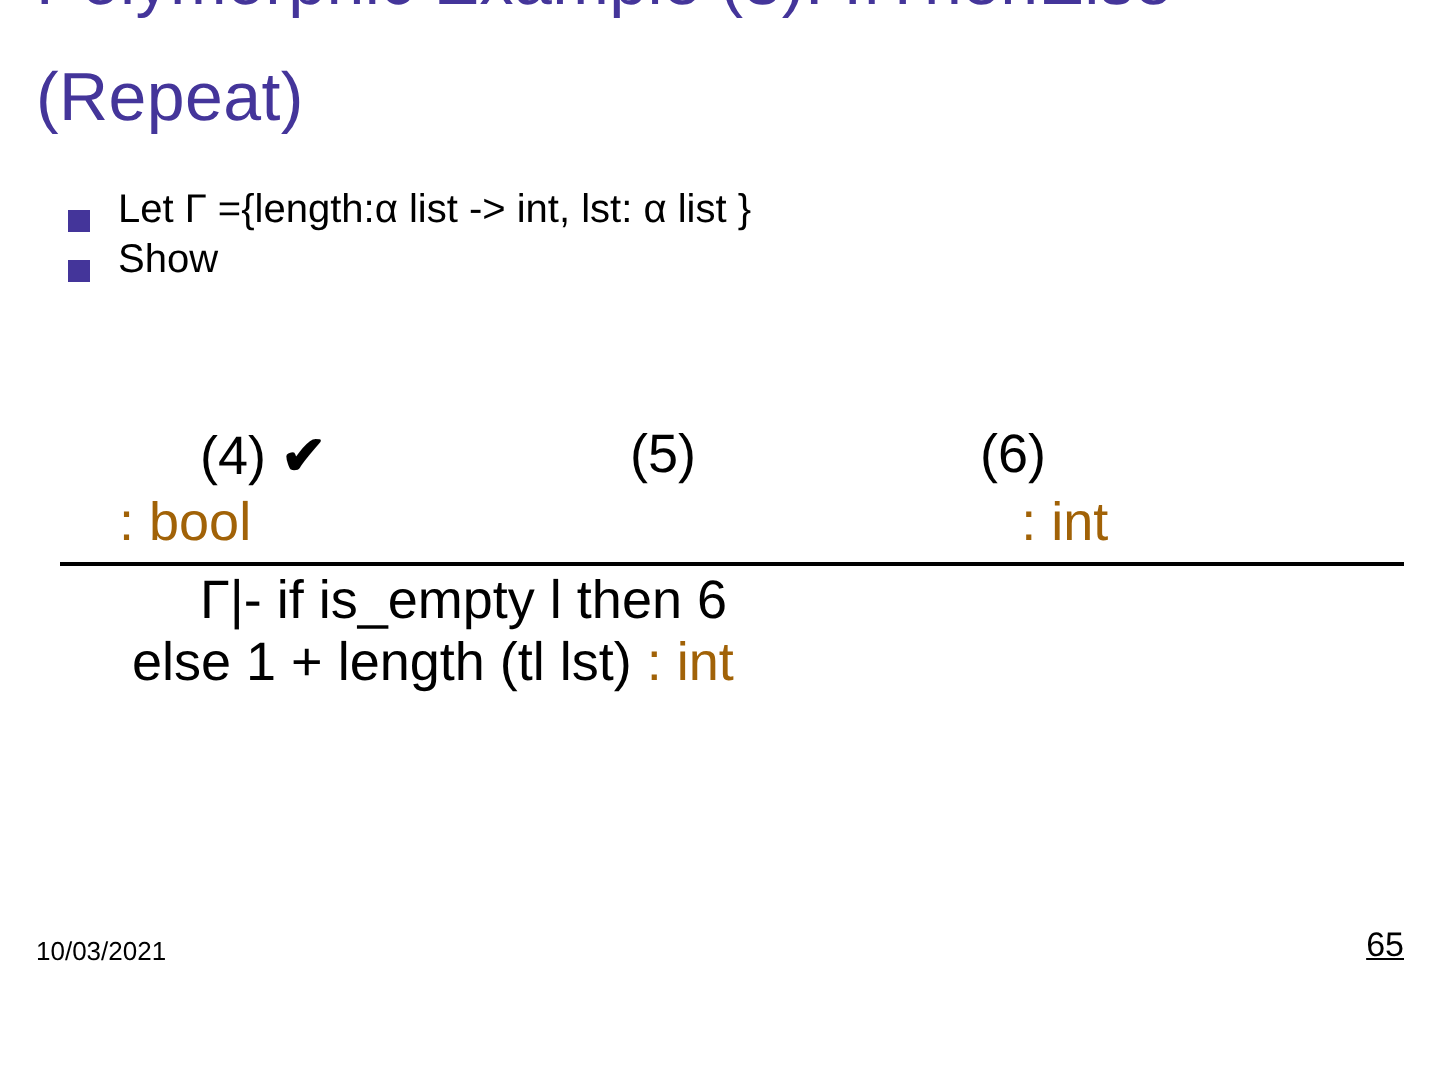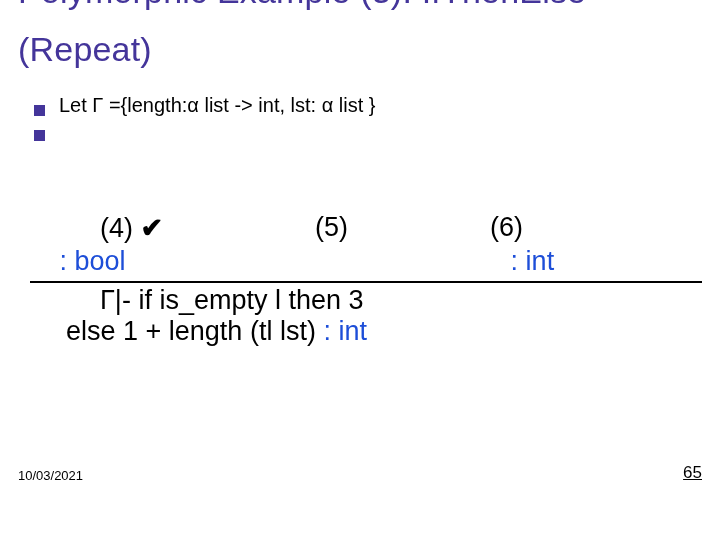--- a/index.html
+++ b/index.html
@@ -80,21 +80,21 @@
   }
   .hl {
     border: none;
     border-top: 2px solid #000;
     margin: 4px 18px 2px 30px;
   }
   .concl {
     white-space: nowrap;
     margin-left: 100px;
   }
-  .blue { color: #1d4ed8; }
+  .blue { color: #a16207; }
   .check {
     font-family: "Zapf Dingbats","Segoe UI Symbol",Arial,sans-serif;
     font-weight: bold;
   }
   .footer-date {
     position: absolute;
     left: 18px;
     bottom: 14px;
     font-size: 13px;
   }
@@ -114,20 +114,21 @@
   <div class="title-cut">Polymorphic Example (3): IfThenElse</div>
   <div class="title" style="top:30px;">(Repeat)</div>
 
   <div class="bullets">
     <div class="bline">
       <div class="sq"></div>
       <div>Let  Γ ={length:α list -&gt; int,  lst: α list }</div>
     </div>
     <div class="bline">
       <div class="sq"></div>
+      <div>Show</div>
     </div>
   </div>
 
   <div class="derivation">
     <div class="numbers">
       <span class="n n1">
         <span>(4)</span> <span class="check">✔</span>
       </span>
       <span class="n n2">(5)</span>
       <span class="n">(6)</span>
@@ -136,21 +137,21 @@
 
     <div class="line2">
       <span style="display:inline-block; width:52px;"></span>
       <span class="blue">: bool</span>
       <span style="display:inline-block; width:370px;"></span>
       <span class="blue">: int</span>
     </div>
 
     <hr class="hl">
 
-    <div class="concl">Γ|- if is_empty l then 3</div>
+    <div class="concl">Γ|- if is_empty l then 6</div>
     <div class="concl" style="margin-left:66px;">
       <span>else 1 + length (tl lst)  </span><span class="blue">: int</span>
     </div>
   </div>
 
   <div class="footer-date">10/03/2021</div>
   <div class="footer-page">65</div>
 
 </div>
 

